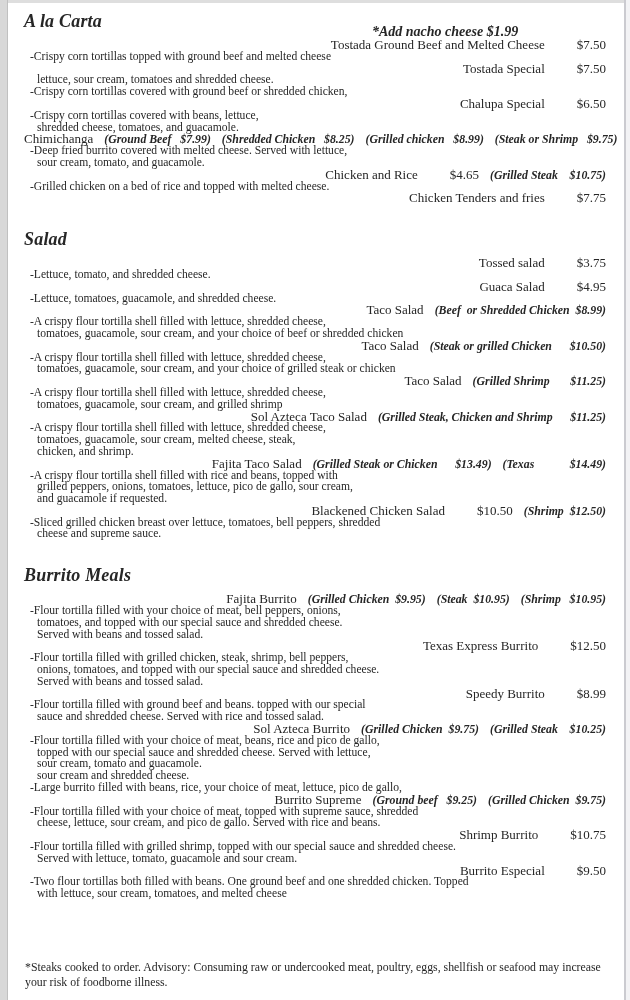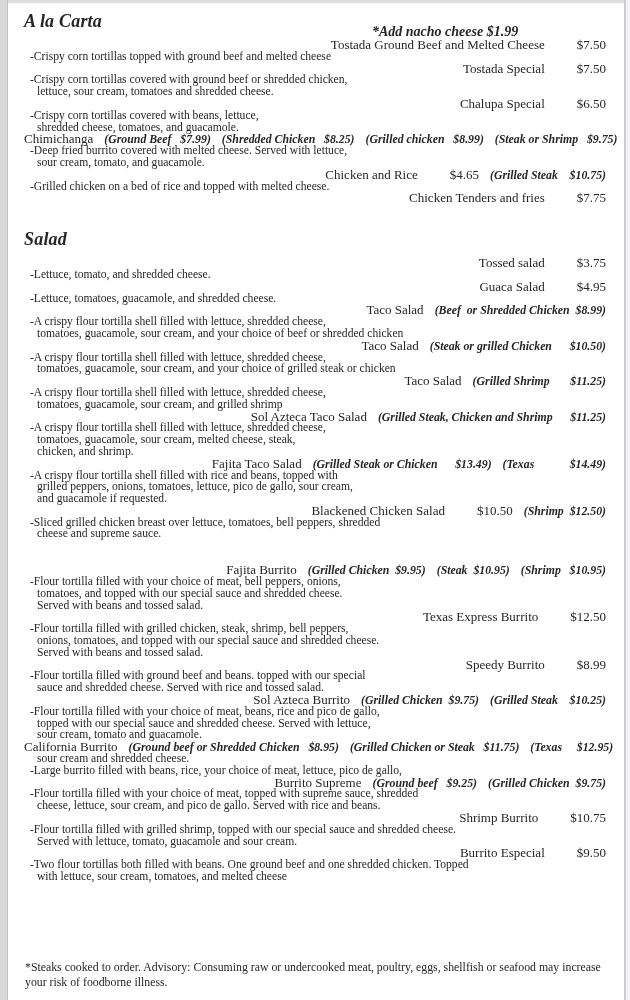--- a/index.html
+++ b/index.html
@@ -81,22 +81,22 @@
 
 <div class="menu" id="menu">
     <div class="section">
       <div class="section-title">A la Carta</div>
       <div class="menu-item">
         <div class="item-line"><span class="item-name">Tostada Ground Beef and Melted Cheese</span><span class="item-price">$7.50</span></div>
         <div class="desc-line">-Crispy corn tortillas topped with ground beef and melted cheese</div>
       </div>
       <div class="menu-item">
         <div class="item-line"><span class="item-name">Tostada Special</span><span class="item-price">$7.50</span></div>
+        <div class="desc-line desc-cont">lettuce, sour cream, tomatoes and shredded cheese.</div>
         <div class="desc-line">-Crispy corn tortillas covered with ground beef or shredded chicken,</div>
-        <div class="desc-line desc-cont">lettuce, sour cream, tomatoes and shredded cheese.</div>
       </div>
       <div class="menu-item">
         <div class="item-line"><span class="item-name">Chalupa Special</span><span class="item-price">$6.50</span></div>
         <div class="desc-line">-Crispy corn tortillas covered with beans, lettuce,</div>
         <div class="desc-line desc-cont">shredded cheese, tomatoes, and guacamole.</div>
       </div>
       <div class="menu-item">
         <div class="item-line"><span class="item-name">Chimichanga</span><span class="item-variant">(Ground Beef   $7.99)</span><span class="item-variant">(Shredded Chicken   $8.25)</span><span class="item-variant">(Grilled chicken   $8.99)</span><span class="item-variant">(Steak or Shrimp   $9.75)</span></div>
         <div class="desc-line">-Deep fried burrito covered with melted cheese. Served with lettuce,</div>
         <div class="desc-line desc-cont">sour cream, tomato, and guacamole.</div>
@@ -146,20 +146,21 @@
         <div class="desc-line desc-cont">grilled peppers, onions, tomatoes, lettuce, pico de gallo, sour cream,</div>
         <div class="desc-line desc-cont">and guacamole if requested.</div>
       </div>
       <div class="menu-item">
         <div class="item-line"><span class="item-name">Blackened Chicken Salad</span><span class="item-price">$10.50</span><span class="item-variant">(Shrimp  $12.50)</span></div>
         <div class="desc-line">-Sliced grilled chicken breast over lettuce, tomatoes, bell peppers, shredded</div>
         <div class="desc-line desc-cont">cheese and supreme sauce.</div>
       </div>
     </div>
     <div class="section">
+      <div class="section-title">Burrito Meals</div>
       <div class="menu-item">
         <div class="item-line"><span class="item-name">Fajita Burrito</span><span class="item-variant">(Grilled Chicken  $9.95)</span><span class="item-variant">(Steak  $10.95)</span><span class="item-variant">(Shrimp   $10.95)</span></div>
         <div class="desc-line">-Flour tortilla filled with your choice of meat, bell peppers, onions,</div>
         <div class="desc-line desc-cont">tomatoes, and topped with our special sauce and shredded cheese.</div>
         <div class="desc-line desc-cont">Served with beans and tossed salad.</div>
       </div>
       <div class="menu-item">
         <div class="item-line"><span class="item-name">Texas Express Burrito</span><span class="item-price">$12.50</span></div>
         <div class="desc-line">-Flour tortilla filled with grilled chicken, steak, shrimp, bell peppers,</div>
         <div class="desc-line desc-cont">onions, tomatoes, and topped with our special sauce and shredded cheese.</div>
@@ -170,21 +171,20 @@
         <div class="desc-line">-Flour tortilla filled with ground beef and beans. topped with our special</div>
         <div class="desc-line desc-cont">sauce and shredded cheese. Served with rice and tossed salad.</div>
       </div>
       <div class="menu-item">
         <div class="item-line"><span class="item-name">Sol Azteca Burrito</span><span class="item-variant">(Grilled Chicken  $9.75)</span><span class="item-variant">(Grilled Steak    $10.25)</span></div>
         <div class="desc-line">-Flour tortilla filled with your choice of meat, beans, rice and pico de gallo,</div>
         <div class="desc-line desc-cont">topped with our special sauce and shredded cheese. Served with lettuce,</div>
         <div class="desc-line desc-cont">sour cream, tomato and guacamole.</div>
       </div>
       <div class="menu-item">
-        <div class="item-line"><span class="item-name">California Burrito</span><span class="item-variant">(Ground beef or Shredded Chicken   $8.95)</span><span class="item-variant">(Grilled Chicken or Steak   $11.75)</span><span class="item-variant">(Texas     $12.95)</span></div>
         <div class="desc-line desc-cont">sour cream and shredded cheese.</div>
         <div class="desc-line">-Large burrito filled with beans, rice, your choice of meat, lettuce, pico de gallo,</div>
       </div>
       <div class="menu-item">
         <div class="item-line"><span class="item-name">Burrito Supreme</span><span class="item-variant">(Ground beef   $9.25)</span><span class="item-variant">(Grilled Chicken  $9.75)</span></div>
         <div class="desc-line">-Flour tortilla filled with your choice of meat, topped with supreme sauce, shredded</div>
         <div class="desc-line desc-cont">cheese, lettuce, sour cream, and pico de gallo. Served with rice and beans.</div>
       </div>
       <div class="menu-item">
         <div class="item-line"><span class="item-name">Shrimp Burrito</span><span class="item-price">$10.75</span></div>

